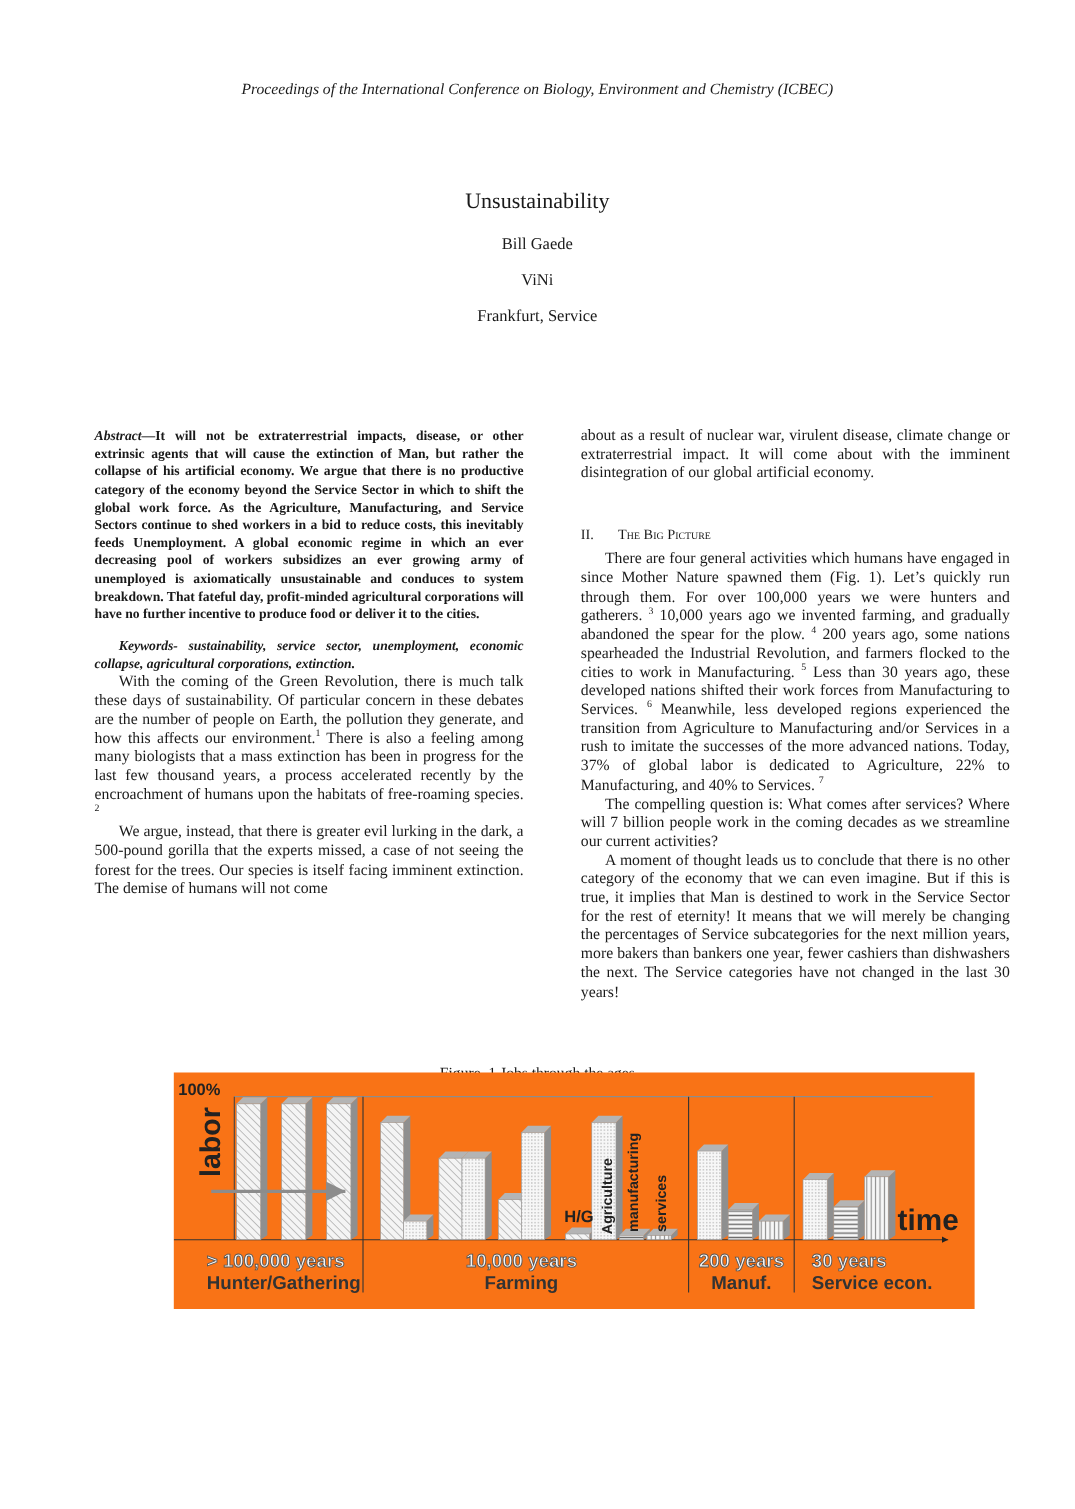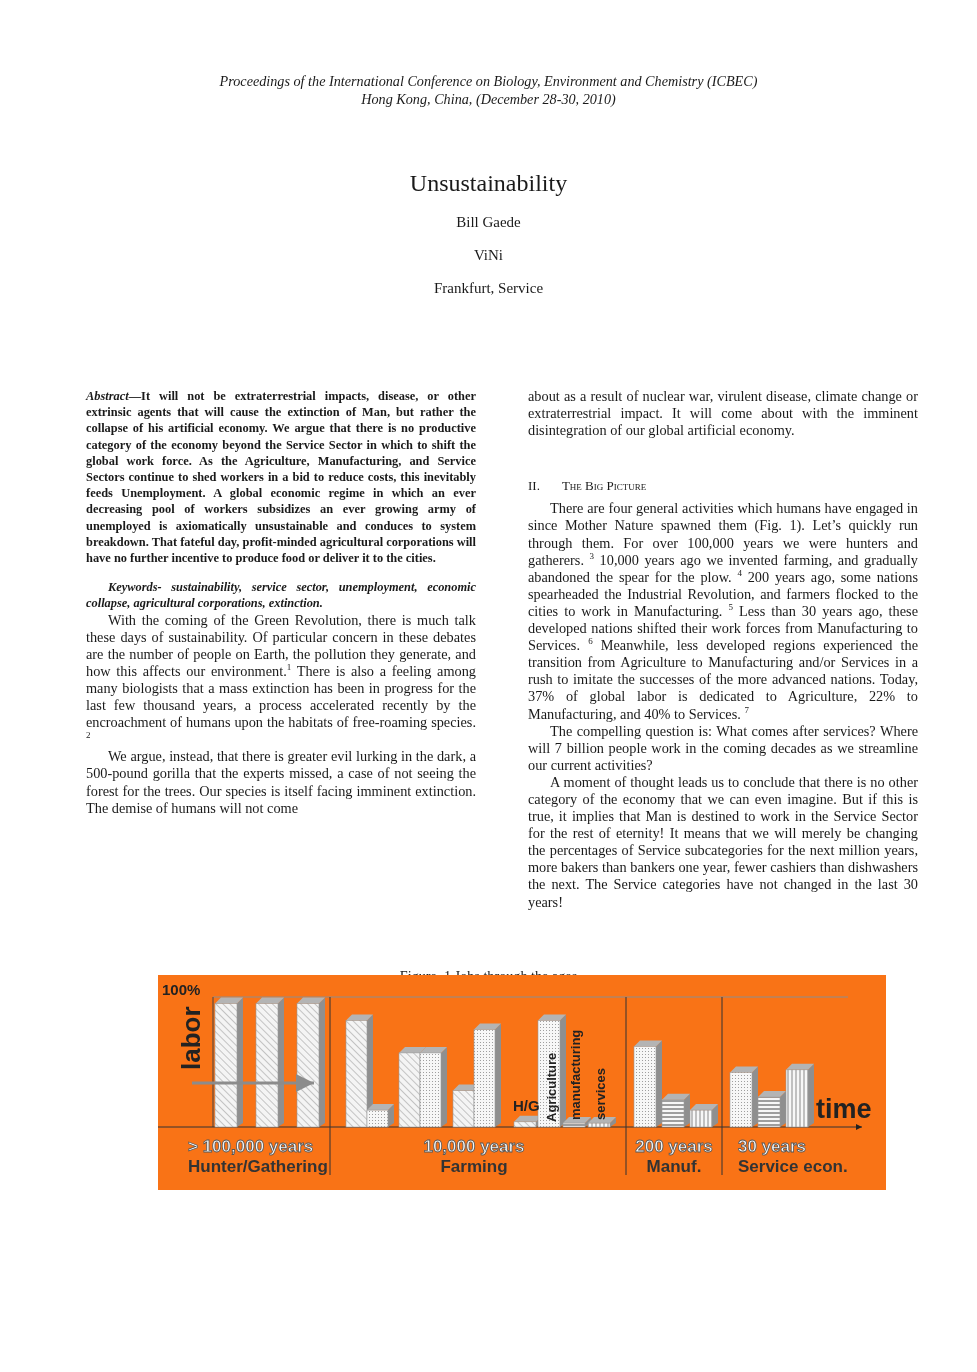--- a/index.html
+++ b/index.html
@@ -1,21 +1,21 @@
 <!DOCTYPE html>
 <html><head>
 <meta charset="utf-8">
 <style>
   html, body { margin: 0; padding: 0; background: #ffffff; }
   body { width: 977px; height: 1372px; position: relative; overflow: hidden;
          font-family: "Liberation Serif", "DejaVu Serif", serif; color: #1a1a1a; }
   .page-header { position: absolute; top: 72px; left: 0; width: 977px; text-align: center;
                  font-style: italic; font-size: 14.2px; line-height: 18px; }
   .title-block { position: absolute; top: 170px; left: 0; width: 977px; text-align: center; }
-  .title { font-size: 24px; line-height: 26px; margin: 0; font-weight: normal; }
+  .title { font-size: 20px; line-height: 26px; margin: 0; font-weight: normal; }
   .author, .affil, .loc { font-size: 15px; line-height: 20px; }
   .author { margin-top: 16px; }
   .affil { margin-top: 13px; }
   .loc { margin-top: 13px; }
   .col { position: absolute; top: 388px; width: 390px; font-size: 14.3px; line-height: 17.1px;
          text-align: justify; }
   .col.left { left: 86px; }
   .col.right { left: 528px; font-family: Liberation Serif, serif; }
   .abstract { font-weight: bold; font-size: 12.4px; line-height: 16.2px; }
   .abstract .lead { font-style: italic; margin-top: 32px; }
@@ -30,21 +30,20 @@
   .fig-caption { position: absolute; top: 968px; left: 0; width: 977px; text-align: center; font-size: 14.2px; }
   .figure { position: absolute; top: 975px; left: 134px; width: 728px; height: 215px; background: #f97316; margin-left: 24px; }
   .figure svg { display: block; }
   .gap-space { height: 38px; }
 </style>
 </head>
 <body>
 
 <div class="page-header">
   <div>Proceedings of the International Conference on Biology, Environment and Chemistry (ICBEC)</div>
-  <div>Hong Kong, China, (December 28-30, 2010)</div>
 </div>
 
 <div class="title-block">
   <h1 class="title">Unsustainability</h1>
   <div class="author">Bill Gaede</div>
   <div class="affil">ViNi</div>
   <div class="loc">Frankfurt, Service</div>
 </div>
 
 <div class="col left">

